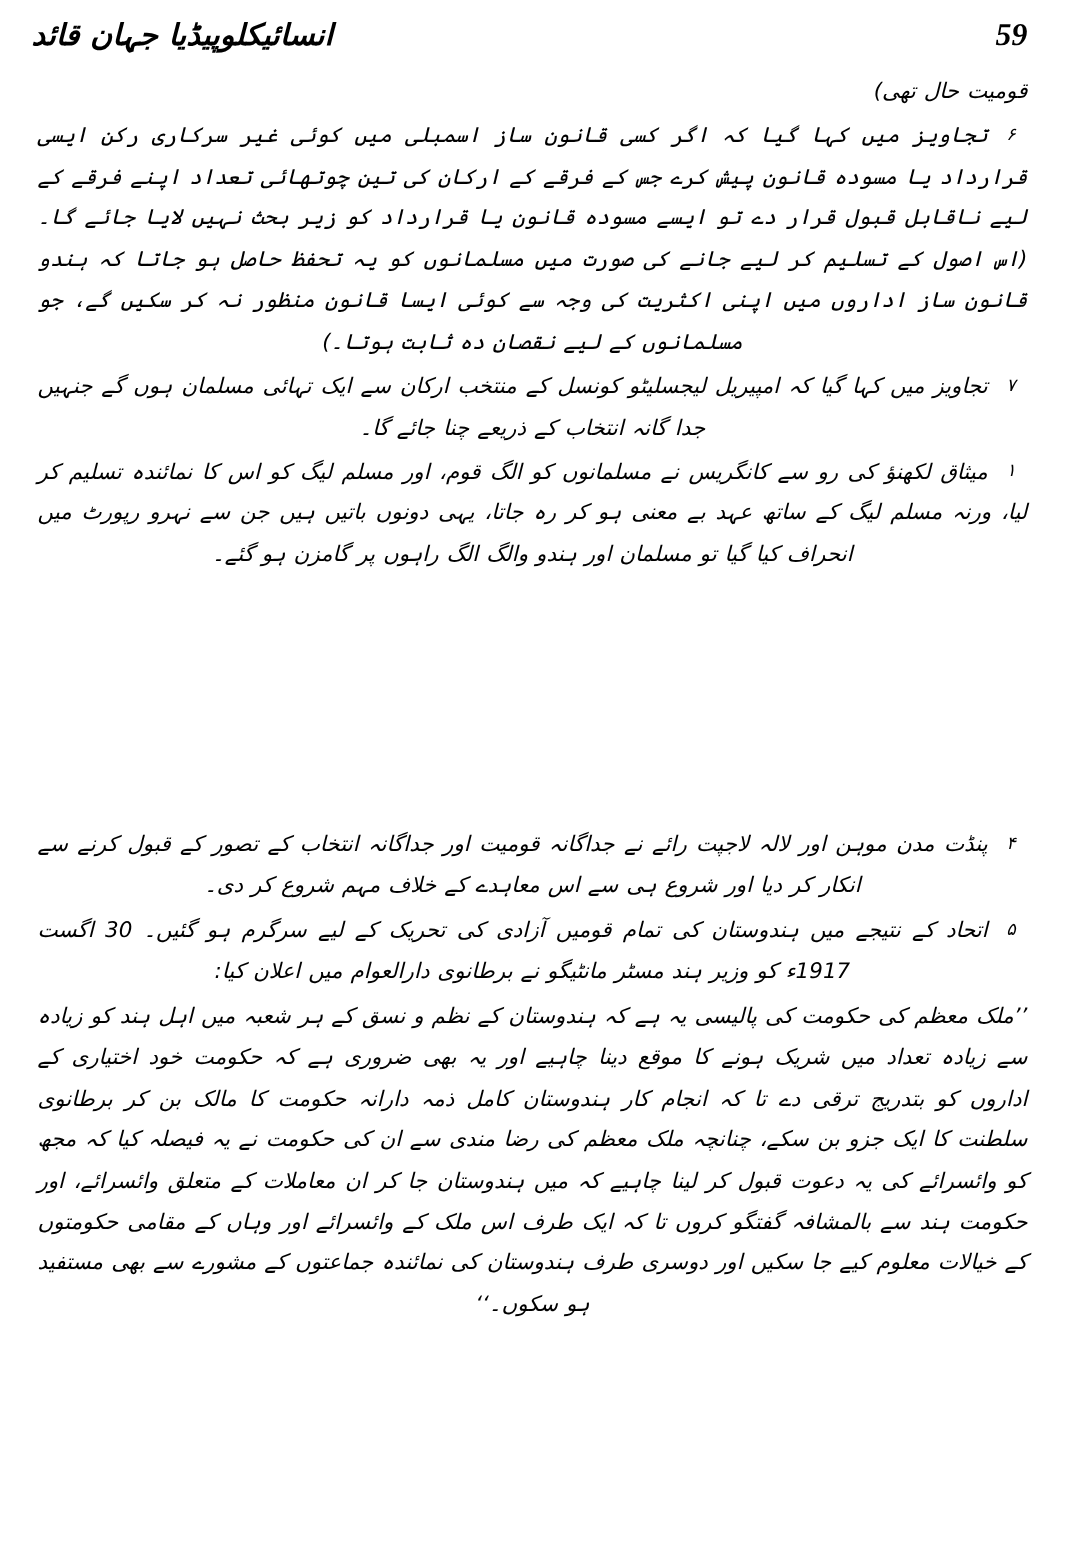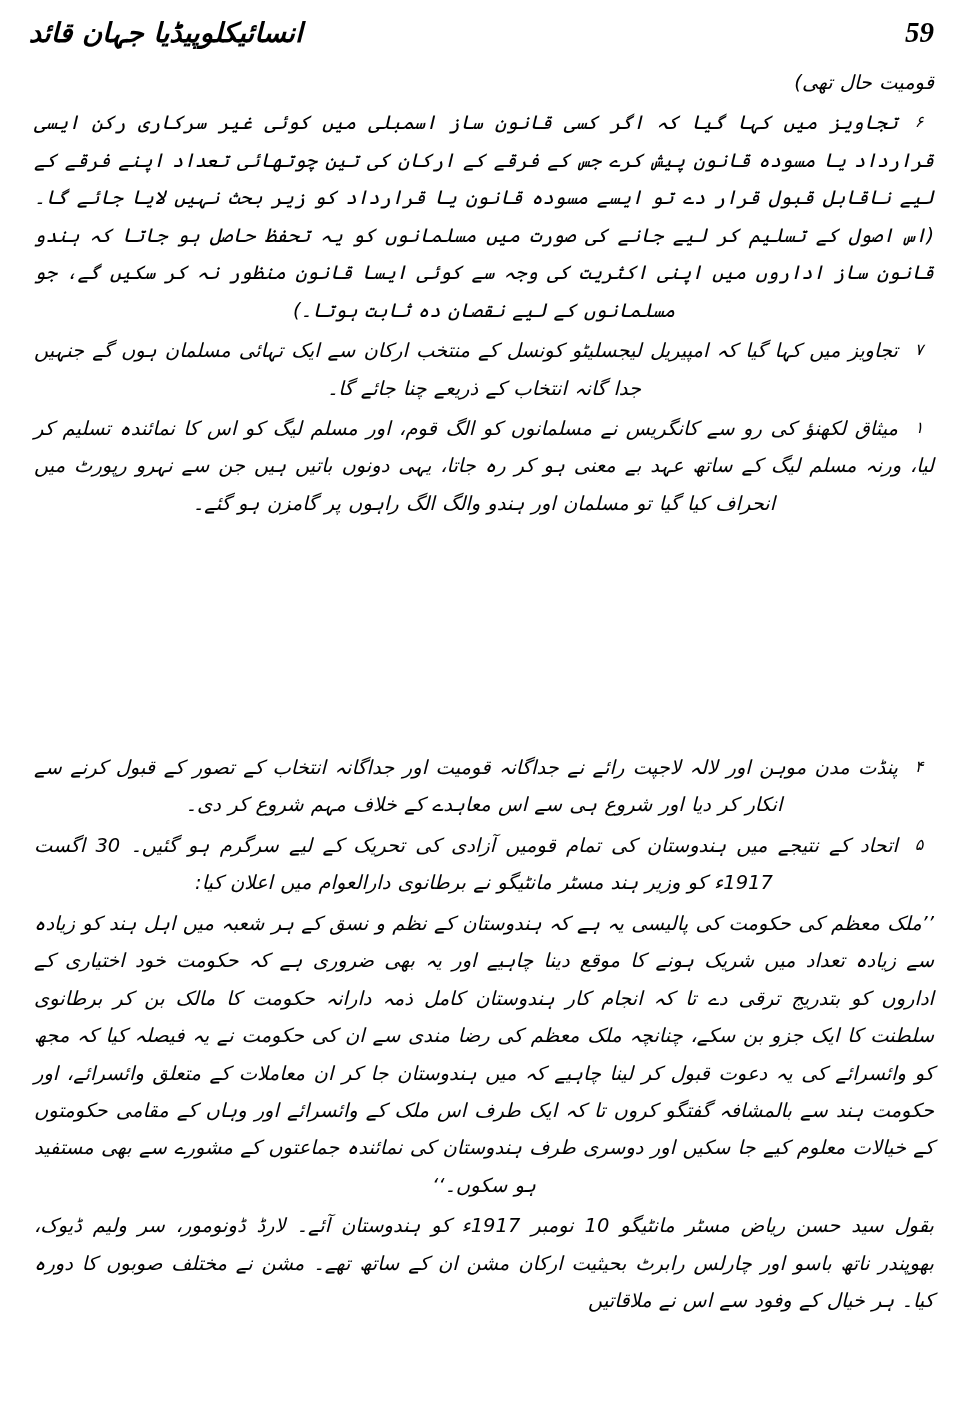--- a/index.html
+++ b/index.html
@@ -121,23 +121,20 @@
     <div class="col left">
       <p class="para">
         <span class="num-marker">۴</span><span>پنڈت مدن موہن اور لالہ لاجپت رائے نے جداگانہ قومیت اور جداگانہ انتخاب کے تصور کے قبول کرنے سے انکار کر دیا اور شروع ہی سے اس معاہدے کے خلاف مہم شروع کر دی۔</span>
       </p>
       <p class="para">
         <span class="num-marker">۵</span><span>اتحاد کے نتیجے میں ہندوستان کی تمام قومیں آزادی کی تحریک کے لیے سرگرم ہو گئیں۔ 30 اگست 1917ء کو وزیر ہند مسٹر مانٹیگو نے برطانوی دارالعوام میں اعلان کیا:</span>
       </p>
       <p class="para quote-block">
         <span>’’ملک معظم کی حکومت کی پالیسی یہ ہے کہ ہندوستان کے نظم و نسق کے ہر شعبہ میں اہل ہند کو زیادہ سے زیادہ تعداد میں شریک ہونے کا موقع دینا چاہیے اور یہ بھی ضروری ہے کہ حکومت خود اختیاری کے اداروں کو بتدریج ترقی دے تا کہ انجام کار ہندوستان کامل ذمہ دارانہ حکومت کا مالک بن کر برطانوی سلطنت کا ایک جزو بن سکے، چنانچہ ملک معظم کی رضا مندی سے ان کی حکومت نے یہ فیصلہ کیا کہ مجھ کو وائسرائے کی یہ دعوت قبول کر لینا چاہیے کہ میں ہندوستان جا کر ان معاملات کے متعلق وائسرائے، اور حکومت ہند سے بالمشافہ گفتگو کروں تا کہ ایک طرف اس ملک کے وائسرائے اور وہاں کے مقامی حکومتوں کے خیالات معلوم کیے جا سکیں اور دوسری طرف ہندوستان کی نمائندہ جماعتوں کے مشورے سے بھی مستفید ہو سکوں۔‘‘</span>
       </p>
-      <p class="para flush">
-        <span>بقول سید حسن ریاض مسٹر مانٹیگو 10 نومبر 1917ء کو ہندوستان آئے۔ لارڈ ڈونومور، سر ولیم ڈیوک، بھوپندر ناتھ باسو اور چارلس رابرٹ بحیثیت ارکان مشن ان کے ساتھ تھے۔ مشن نے مختلف صوبوں کا دورہ کیا۔ ہر خیال کے وفود سے اس نے ملاقاتیں</span>
-      </p>
     </div>
 
     <div class="col right">
       <p class="para flush">
         <span>قومیت حال تھی)</span>
       </p>
       <p class="para">
         <span class="num-marker">۶</span><span>تجاویز میں کہا گیا کہ اگر کسی قانون ساز اسمبلی میں کوئی غیر سرکاری رکن ایسی قرارداد یا مسودہ قانون پیش کرے جس کے فرقے کے ارکان کی تین چوتھائی تعداد اپنے فرقے کے لیے ناقابل قبول قرار دے تو ایسے مسودہ قانون یا قرارداد کو زیر بحث نہیں لایا جائے گا۔ (اس اصول کے تسلیم کر لیے جانے کی صورت میں مسلمانوں کو یہ تحفظ حاصل ہو جاتا کہ ہندو قانون ساز اداروں میں اپنی اکثریت کی وجہ سے کوئی ایسا قانون منظور نہ کر سکیں گے، جو مسلمانوں کے لیے نقصان دہ ثابت ہوتا۔)</span>
       </p>
       <p class="para">

